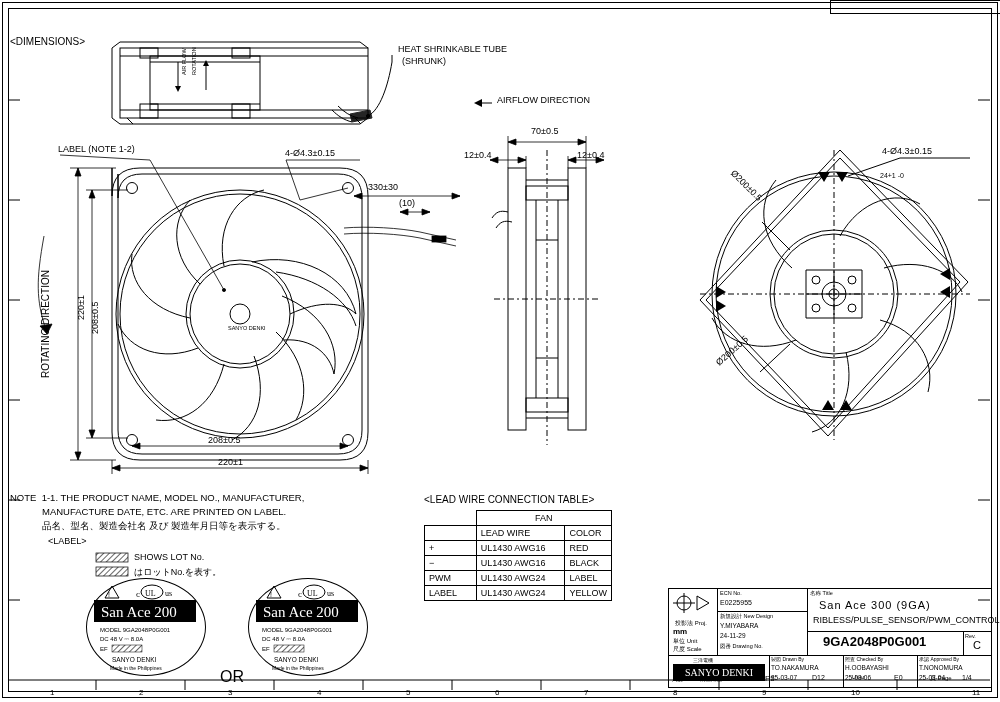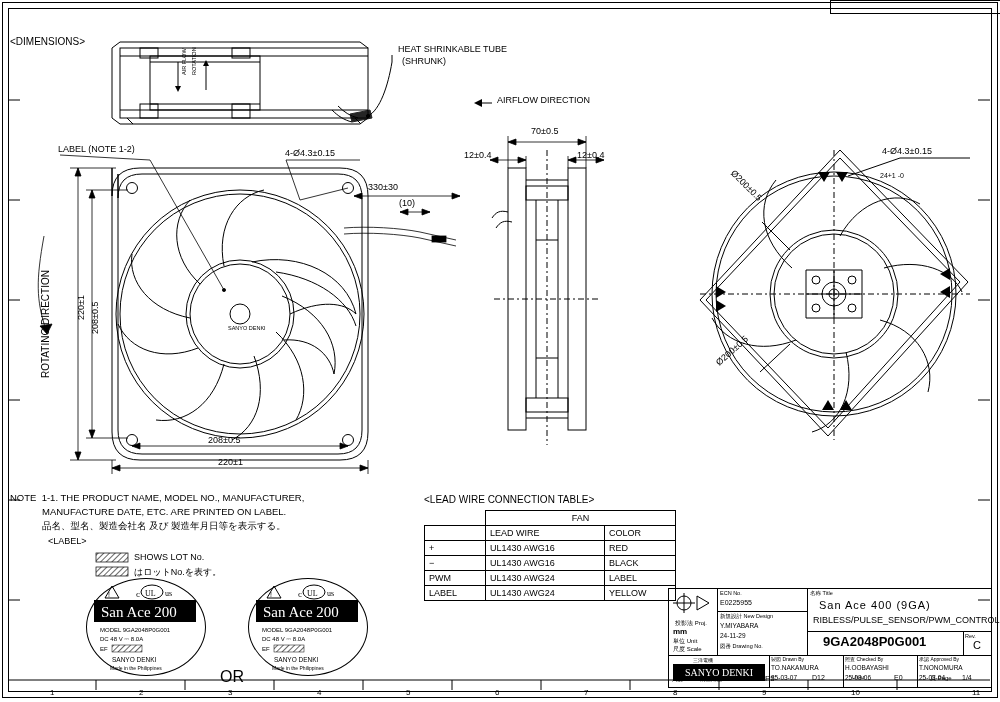--- a/index.html
+++ b/index.html
@@ -383,21 +383,21 @@
       <text x="262" y="641" font-size="6" font-family="Liberation Sans, sans-serif">DC 48 V ⎓ 8.0A</text>
       <text x="262" y="651" font-size="6" font-family="Liberation Sans, sans-serif">EF</text>
       <rect x="274" y="645" width="30" height="7" fill="url(#hatchp)" stroke="#000" stroke-width="0.5"></rect>
       <text x="274" y="662" font-size="6.5" font-family="Liberation Sans, sans-serif">SANYO DENKI</text>
       <text x="272" y="670" font-size="5" font-family="Liberation Sans, sans-serif">Made in the Philippines</text>
     </g>
   </svg>
   <div class="t" style="left:220px;top:668px;font-size:16px;">OR</div>
 
   <div class="t" style="left:424px;top:494px;font-size:10px;">&lt;LEAD WIRE CONNECTION TABLE&gt;</div>
-  <table class="tbl" style="position:absolute;left:424px;top:510px;width:252px;">
+  <table class="tbl" style="position:absolute;left:424px;top:510px;width:188px;">
     <tbody>
         <tr>
       <th style="width:52px;border:none;"></th>
       <th colspan="2" style="text-align:center;">FAN</th>
     </tr>
     <tr>
       <th style="width:52px;"></th>
       <th style="width:110px;">LEAD WIRE</th>
       <th>COLOR</th>
     </tr>
@@ -446,21 +446,21 @@
       <div class="t" style="left:3px;top:10px;font-size:7px;">E0225955</div>
       <div class="ln" style="left:0;top:22px;width:90px;height:1px;"></div>
       <div class="t" style="left:3px;top:24px;font-size:5.5px;">新規設計 New Design</div>
       <div class="t" style="left:3px;top:33px;font-size:6.5px;">Y.MIYABARA</div>
       <div class="t" style="left:3px;top:43px;font-size:6.5px;">24-11-29</div>
       <div class="t" style="left:3px;top:54px;font-size:5.5px;">図番 Drawing No.</div>
     </div>
 
     <div class="abs" style="left:138px;top:0;width:184px;height:66px;">
       <div class="t" style="left:3px;top:1px;font-size:5.5px;">名称 Title</div>
-      <div class="t" style="left:12px;top:10px;font-size:11px;letter-spacing:1px;">San Ace 400 (9GA)</div>
+      <div class="t" style="left:12px;top:10px;font-size:11px;letter-spacing:1px;">San Ace 300 (9GA)</div>
       <div class="t" style="left:6px;top:26px;font-size:9px;">RIBLESS/PULSE_SENSOR/PWM_CONTROL</div>
       <div class="ln" style="left:0;top:42px;width:184px;height:1px;"></div>
       <div class="t" style="left:16px;top:45px;font-size:13px;font-weight:bold;">9GA2048P0G001</div>
       <div class="ln" style="left:156px;top:42px;width:1px;height:24px;"></div>
       <div class="t" style="left:158px;top:44px;font-size:5.5px;">Rev.</div>
       <div class="t" style="left:166px;top:50px;font-size:11px;">C</div>
     </div>
     <div class="ln" style="left:0;top:66px;width:322px;height:1px;"></div>
 
     <div class="abs" style="left:0;top:67px;width:100px;height:31px;border-right:1px solid #000;">

